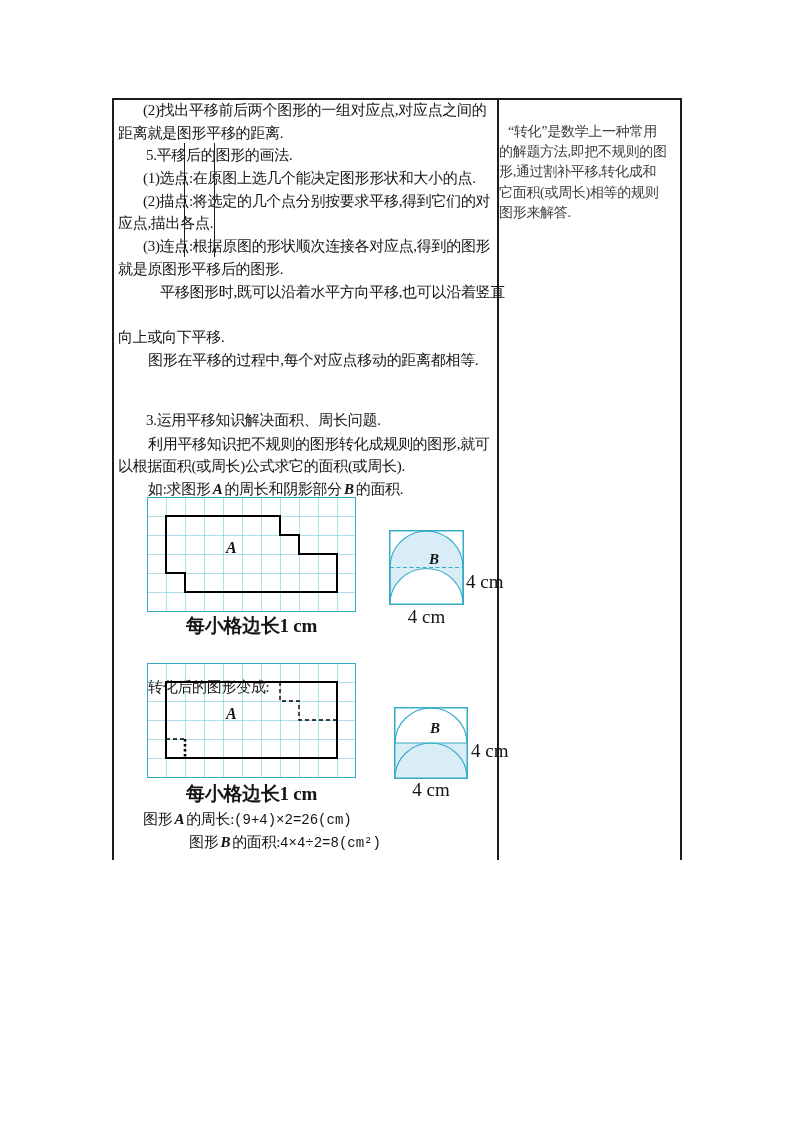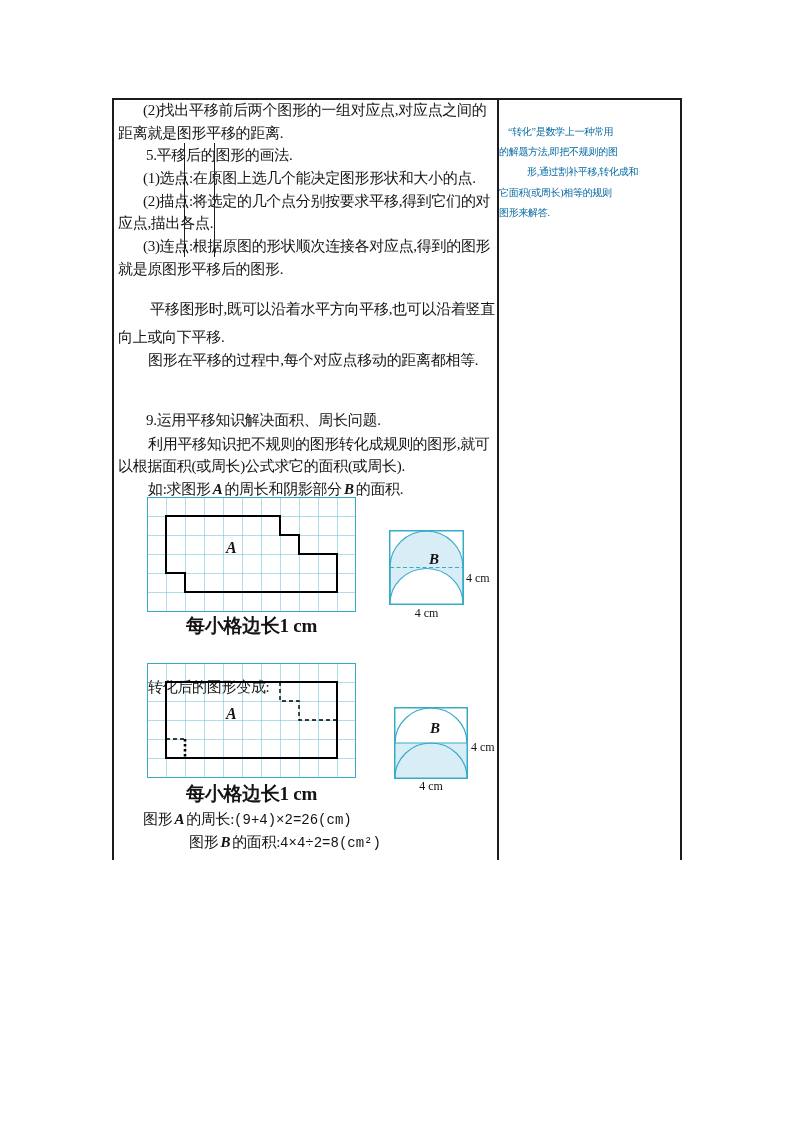--- a/index.html
+++ b/index.html
@@ -14,58 +14,58 @@
   }
   .tbl-divider {
     position:absolute; left:383px; top:0; width:0; height:100%;
     border-left:2px solid #1c1c1c;
   }
   .ln {
     position:absolute; font-size:15px; line-height:19px;
     white-space:nowrap; letter-spacing:-0.3px; color:#141414;
   }
   .side-ln {
-    position:absolute; font-size:10px; line-height:18px;
-    white-space:nowrap; letter-spacing:-0.3px; color:#0369a1;
+    position:absolute; font-size:14px; line-height:18px;
+    white-space:nowrap; letter-spacing:-0.3px; color:#404040;
   }
   .var { font-style:italic; font-weight:bold; padding:0 2px; }
   .expr { font-family:Liberation Mono, monospace; font-size:14px; letter-spacing:0; }
   .cap {
     position:absolute; font-weight:bold; font-size:19px; letter-spacing:-0.3px;
     text-align:center; white-space:nowrap;
   }
-  .dim { position:absolute; font-size:12px; letter-spacing:0; white-space:nowrap; text-align:center; }
+  .dim { position:absolute; font-size:19px; letter-spacing:0; white-space:nowrap; text-align:center; }
   .em-rule { position:absolute; width:1px; background:#1c1c1c; }
   .figsvg { position:absolute; display:block; }
 </style>
 </head>
 <body>
 
 <div class="page">
 
   <div class="tbl">
     <div class="tbl-divider"></div>
   </div>
 
   <div class="ln" style="left:143px; top:101px;">(2)找出平移前后两个图形的一组对应点,对应点之间的</div>
   <div class="ln" style="left:118px; top:124px;">距离就是图形平移的距离.</div>
   <div class="ln" style="left:146px; top:146px;">5.平移后的图形的画法.</div>
   <div class="ln" style="left:143px; top:169px;">(1)选点:在原图上选几个能决定图形形状和大小的点.</div>
   <div class="ln" style="left:143px; top:192px;">(2)描点:将选定的几个点分别按要求平移,得到它们的对</div>
   <div class="ln" style="left:118px; top:214px;">应点,描出各点.</div>
   <div class="ln" style="left:143px; top:237px;">(3)连点:根据原图的形状顺次连接各对应点,得到的图形</div>
   <div class="ln" style="left:118px; top:260px;">就是原图形平移后的图形.</div>
-  <div class="ln" style="left:150px; top:283px;margin-top:17px;">平移图形时,既可以沿着水平方向平移,也可以沿着竖直</div>
+  <div class="ln" style="left:160px; top:283px;">平移图形时,既可以沿着水平方向平移,也可以沿着竖直</div>
   <div class="ln" style="left:118px; top:328px;">向上或向下平移.</div>
   <div class="ln" style="left:148px; top:351px;">图形在平移的过程中,每个对应点移动的距离都相等.</div>
 
   <div class="em-rule" style="left:184px; top:143px; height:114px;"></div>
   <div class="em-rule" style="left:214px; top:143px; height:114px;"></div>
 
-  <div class="ln" style="left:146px; top:411px;">9.运用平移知识解决面积、周长问题.</div>
+  <div class="ln" style="left:146px; top:411px;">3.运用平移知识解决面积、周长问题.</div>
   <div class="ln" style="left:118px; top:457px;">以根据面积(或周长)公式求它的面积(或周长).</div>
   <div class="ln" style="left:148px; top:435px;">利用平移知识把不规则的图形转化成规则的图形,就可</div>
 
   <div class="ln" style="left:148px; top:480px;"><span>如:求图形</span><span class="var">A</span><span>的周长和阴影部分</span><span class="var">B</span><span>的面积.</span></div>
 
   <svg class="figsvg" style="left:147px; top:497px;" width="209" height="115" viewBox="0 0 209 115">
     <defs>
       <pattern id="g1" width="19" height="19" patternUnits="userSpaceOnUse">
         <path d="M19 0 H0 V19" fill="none" stroke="#5cbdd5" stroke-width="1"></path>
       </pattern>
@@ -111,17 +111,17 @@
     <text x="36" y="26" font-size="15" font-style="italic" font-weight="bold" font-family="Liberation Serif, DejaVu Serif, serif" fill="#141414">B</text>
   </svg>
   <div class="dim" style="left:471px; top:740px;">4 cm</div>
   <div class="dim" style="left:394px; top:779px; width:74px;">4 cm</div>
 
   <div class="ln" style="left:143px; top:810px;"><span>图形</span><span class="var">A</span><span>的周长:</span><span class="expr">(9+4)×2=26(cm)</span></div>
   <div class="ln" style="left:141px; top:833px;margin-left:48px;"><span>图形</span><span class="var">B</span><span>的面积:</span><span class="expr">4×4÷2=8(cm²)</span></div>
 
   <div class="side-ln" style="left:508px; top:123px;">“转化”是数学上一种常用</div>
   <div class="side-ln" style="left:499px; top:143px;">的解题方法,即把不规则的图</div>
-  <div class="side-ln" style="left:499px; top:163px;padding-left:28px;">形,通过割补平移,转化成和</div>
+  <div class="side-ln" style="left:499px; top:163px;">形,通过割补平移,转化成和</div>
   <div class="side-ln" style="left:499px; top:184px;">它面积(或周长)相等的规则</div>
   <div class="side-ln" style="left:499px; top:204px;">图形来解答.</div>
 
 </div>
 
 </body></html>

